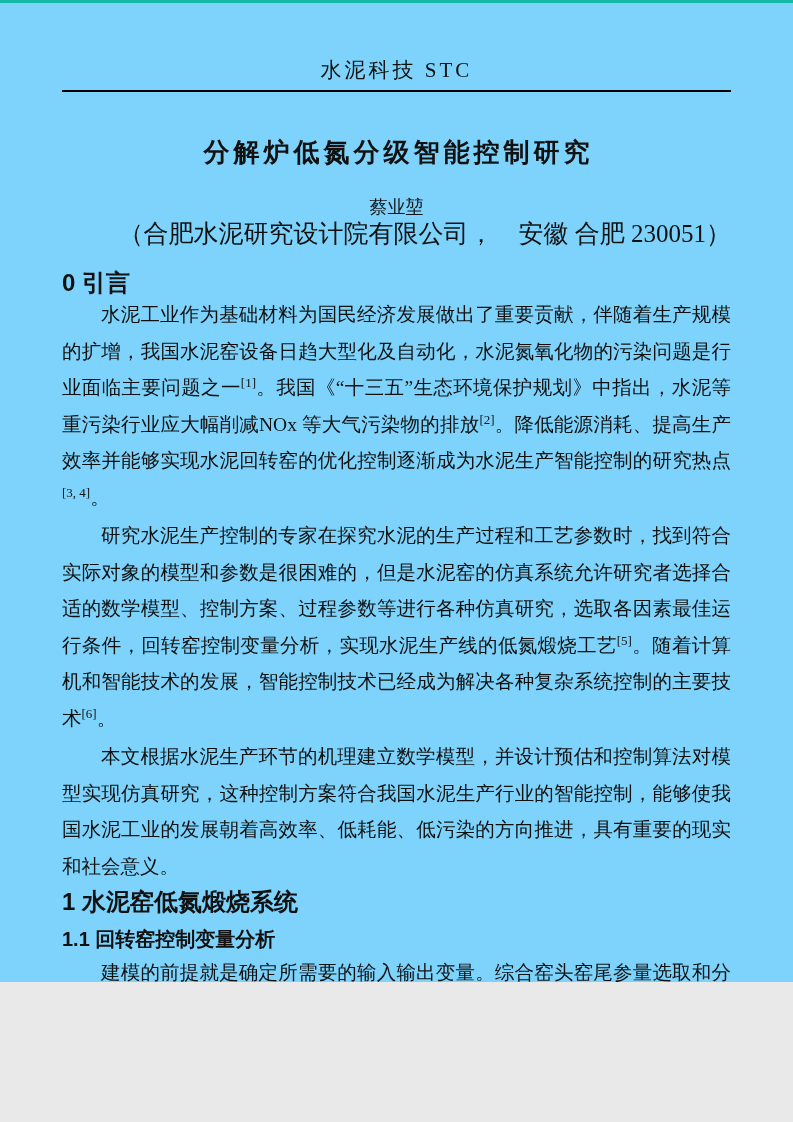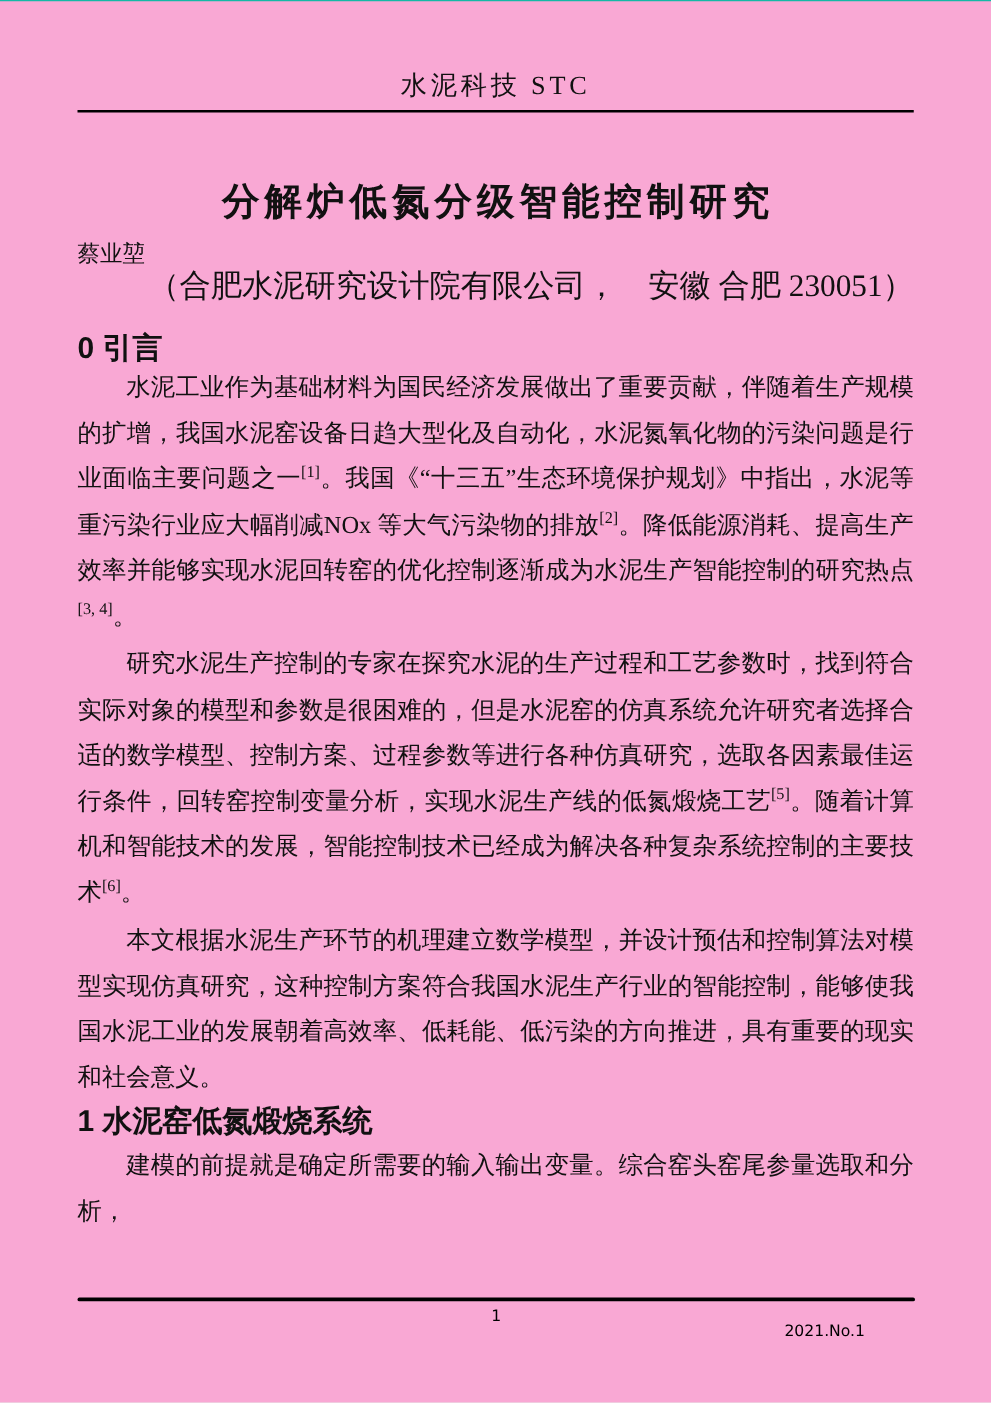--- a/index.html
+++ b/index.html
@@ -1,51 +1,51 @@
 <!DOCTYPE html>
 <html><head>
 <meta charset="utf-8">
 <title>Document</title>
 <style>
   html,body { margin:0; padding:0; background:#e9e9e9; }
   .page {
     position:relative;
-    width:793px; height:1122px;
+    width:793px; height:982px;
     margin:0 auto;
-    background:#f9a8d4;
-    border-top:1px solid #14b8a6;
+    background:#7dd3fc;
+    border-top:3px solid #14b8a6;
     box-sizing:border-box;
     font-family:"Liberation Serif","DejaVu Serif",serif;
     color:#111111;
     overflow:hidden;
   }
   .running-head {
     position:absolute; top:53px; left:0; right:0;
     text-align:center;
     font-size:21px; letter-spacing:3px;
     font-family:"Liberation Serif","DejaVu Serif",serif;
   }
   .head-rule {
     position:absolute; top:87px; left:62px; width:669px; height:2px;
     background:#000000;
   }
   .content {
     position:absolute; top:130px; left:62px; width:669px;
   }
   .title {
-    margin:12px;
+    margin:0;
     text-align:center;
-    font-family:Liberation Serif, serif;
+    font-family:Liberation Sans, sans-serif;
     font-weight:700;
-    font-size:30px; line-height:38px;
+    font-size:26px; line-height:38px;
     letter-spacing:4px; text-indent:4px;
   }
   .author {
-    margin-top:10px;
-    text-align:left;
+    margin-top:26px;
+    text-align:center;
     font-size:18px; line-height:20px;
   }
   .affiliation {
     margin-top:5px;
     text-align:right;
     font-size:25px; line-height:24px;
   }
   .sec-h1 {
     margin:22px 0 0 0;
     font-family:"Liberation Sans","DejaVu Sans",sans-serif;
@@ -105,20 +105,21 @@
     <h2 class="sec-h1">0 引言</h2>
 
     <p class="para"><span>水泥工业作为基础材料为国民经济发展做出了重要贡献，伴随着生产规模的扩增，我国水泥窑设备日趋大型化及自动化，水泥氮氧化物的污染问题是行业面临主要问题之一</span><sup class="cite">[1]</sup><span>。我国《“十三五”生态环境保护规划》中指出，水泥等重污染行业应大幅削减NOx 等大气污染物的排放</span><sup class="cite">[2]</sup><span>。降低能源消耗、提高生产效率并能够实现水泥回转窑的优化控制逐渐成为水泥生产智能控制的研究热点</span><sup class="cite">[3, 4]</sup><span>。</span></p>
 
     <p class="para tight"><span>研究水泥生产控制的专家在探究水泥的生产过程和工艺参数时，找到符合实际对象的模型和参数是很困难的，但是水泥窑的仿真系统允许研究者选择合适的数学模型、控制方案、过程参数等进行各种仿真研究，选取各因素最佳运行条件，回转窑控制变量分析，实现水泥生产线的低氮煅烧工艺</span><sup class="cite">[5]</sup><span>。随着计算机和智能技术的发展，智能控制技术已经成为解决各种复杂系统控制的主要技术</span><sup class="cite">[6]</sup><span>。</span></p>
 
     <p class="para tight"><span>本文根据水泥生产环节的机理建立数学模型，并设计预估和控制算法对模型实现仿真研究，这种控制方案符合我国水泥生产行业的智能控制，能够使我国水泥工业的发展朝着高效率、低耗能、低污染的方向推进，具有重要的现实和社会意义。</span></p>
 
     <h2 class="sec-h1 later">1 水泥窑低氮煅烧系统</h2>
 
+    <h3 class="sec-h2">1.1 回转窑控制变量分析</h3>
 
 
     <p class="para tight"><span>建模的前提就是确定所需要的输入输出变量。综合窑头窑尾参量选取和分析，</span></p>
 
   </div>
 
   <div class="foot-rule"></div>
 
   <div class="footer">
     <span class="pageno">1</span>

